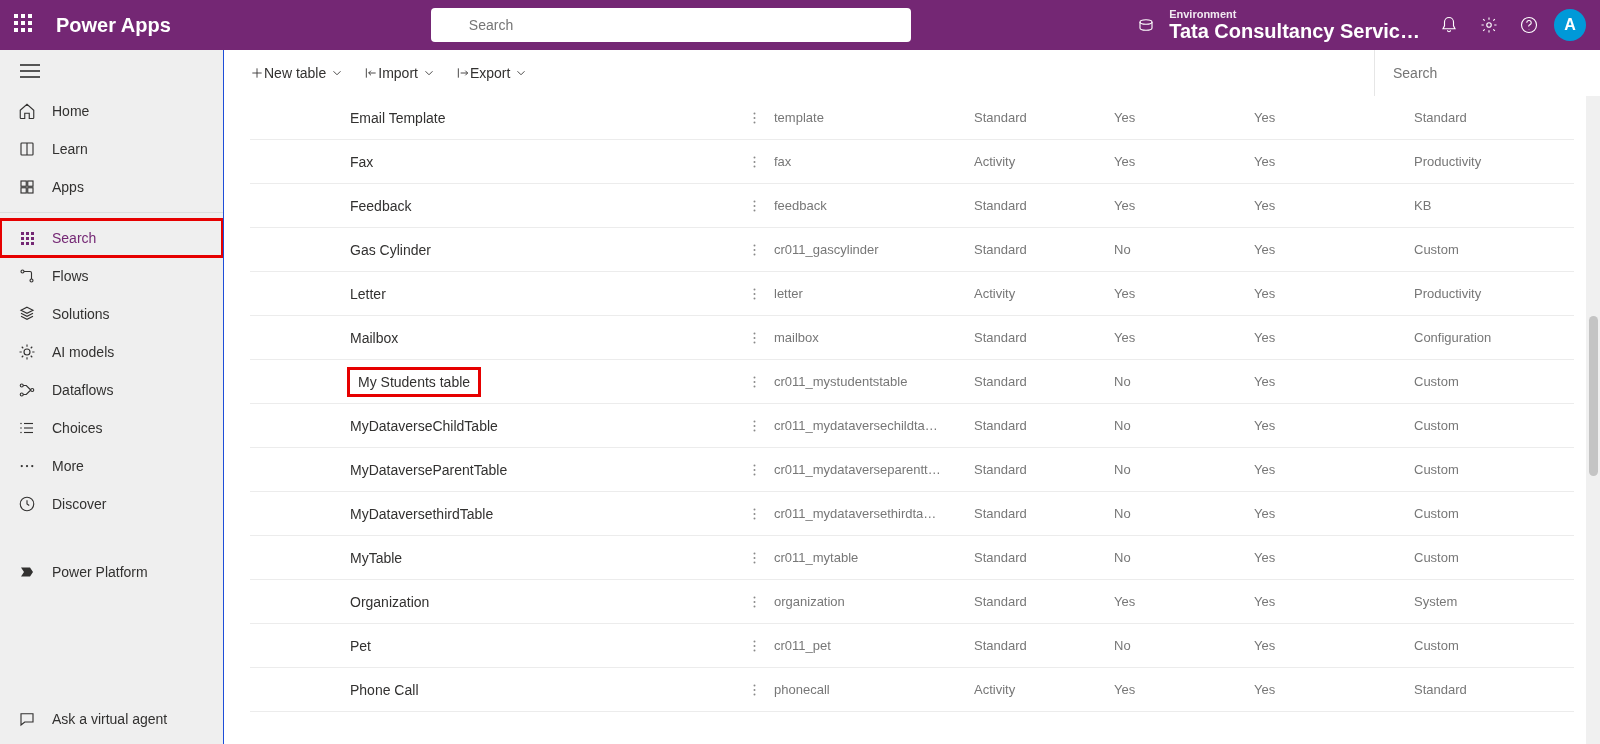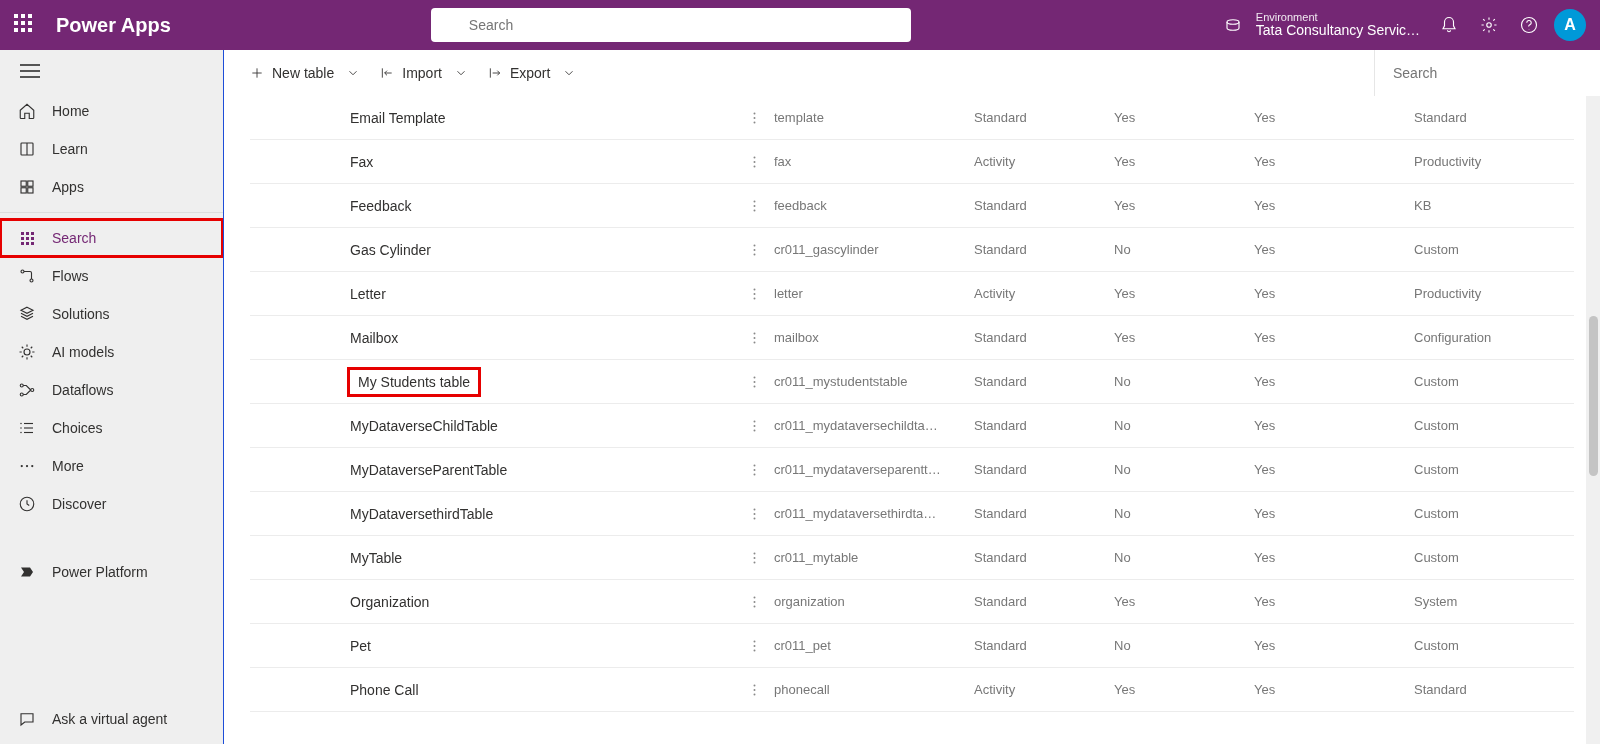--- a/index.html
+++ b/index.html
@@ -8,42 +8,42 @@
 .topbar { height: 50px; background: #742774; color: #fff; display: flex; align-items: center; padding: 0 14px; }
 .waffle { width: 22px; height: 22px; display: grid; grid-template-columns: repeat(3,4px); grid-template-rows: repeat(3,4px); gap: 3px; margin-right: 20px; cursor: pointer; }
 .waffle span { background: #fff; width: 4px; height: 4px; }
 .brand { font-size: 20px; font-weight: 600; }
 .topbar-search { margin-left: 260px; flex: 0 0 480px; background: #fff; border-radius: 4px; height: 34px; display: flex; align-items: center; padding: 0 12px; gap: 10px; }
 .topbar-search svg { width: 16px; height: 16px; }
 .topbar-search input { border: none; outline: none; font-size: 14px; flex: 1; color: #555; }
 .topbar-spacer { flex: 1; }
 .env { display: flex; align-items: center; gap: 14px; margin-right: 20px; }
 .env-icon { width: 18px; height: 18px; }
-.env-text { display: flex; flex-direction: column; line-height: 1.1; }
+.env-text { display: flex; flex-direction: column; line-height: 1.1; font-weight: bold; }
 .env-lbl { font-size: 11px; opacity: 0.9; }
-.env-name { font-size: 14px; }
+.env-name { font-size: 20px; }
 .topbar-icons { display: flex; align-items: center; gap: 22px; margin-right: 16px; }
 .topbar-icons svg { width: 18px; height: 18px; cursor: pointer; }
 .avatar { width: 32px; height: 32px; border-radius: 50%; background: #0099d8; color: #fff; display: flex; align-items: center; justify-content: center; font-weight: 600; font-size: 16px; cursor: pointer; }
 .body { flex: 1; display: flex; min-height: 0; }
 .sidebar { width: 224px; background: #efefef; border-right: 1px solid #1d4ed8; display: flex; flex-direction: column; }
 .hamburger { padding: 14px 20px; cursor: pointer; }
 .hamb-lines { width: 20px; height: 14px; position: relative; }
 .hamb-lines span { position: absolute; left: 0; right: 0; height: 2px; background: #555; }
 .hamb-lines span:nth-child(1){top:0} .hamb-lines span:nth-child(2){top:6px} .hamb-lines span:nth-child(3){top:12px}
 .nav { flex: 1; overflow: auto; }
 .nav-item { display: flex; align-items: center; gap: 16px; padding: 10px 18px; cursor: pointer; color: #323130; font-size: 14px; }
 .nav-item.active { color: #742774; position: relative; }
 .nav-icon { width: 18px; height: 18px; display:flex; align-items:center; justify-content:center; color: inherit; }
 .nav-sep { height: 1px; background: #ddd; margin: 6px 0; }
 .nav-item.highlight { outline: 3px solid #e60000; outline-offset: -2px; }
 .sidebar-bottom { border-top: 0; padding-bottom: 6px; }
 .main { flex: 1; display: flex; flex-direction: column; background: #fff; position: relative; }
 .cmdbar { height: 46px; display: flex; align-items: center; padding: 0 16px; border-bottom: 0; background: #fff; }
-.cmdbtn { display: flex; align-items: center; gap: 8px; padding: 6px 10px; cursor: pointer; color: #323130; }
+.cmdbtn { display: flex; align-items: center; padding: 6px 10px; cursor: pointer; color: #323130; }
 .cmdbtn svg { width: 14px; height: 14px; }
 .chev { margin-left: 4px; }
 .cmd-spacer { flex: 1; }
 .cmd-search { width: 210px; display: flex; align-items: center; gap: 8px; padding: 6px 10px; border-left: 1px solid #e6e6e6; height: 100%; }
 .cmd-search input { border: none; outline: none; font-size: 14px; flex: 1; }
 .tablewrap { flex: 1; overflow: auto; padding: 0 26px; }
 .tbl { width: 100%; }
 .row { display: grid; grid-template-columns: 100px 1fr 40px 200px 140px 140px 160px 160px; align-items: center; height: 44px; border-bottom: 1px solid #ececec; }
 .row .name { font-size: 14px; color: #323130; cursor: pointer; }
 .row .more { color: #888; cursor: pointer; display:flex; justify-content:center; }

